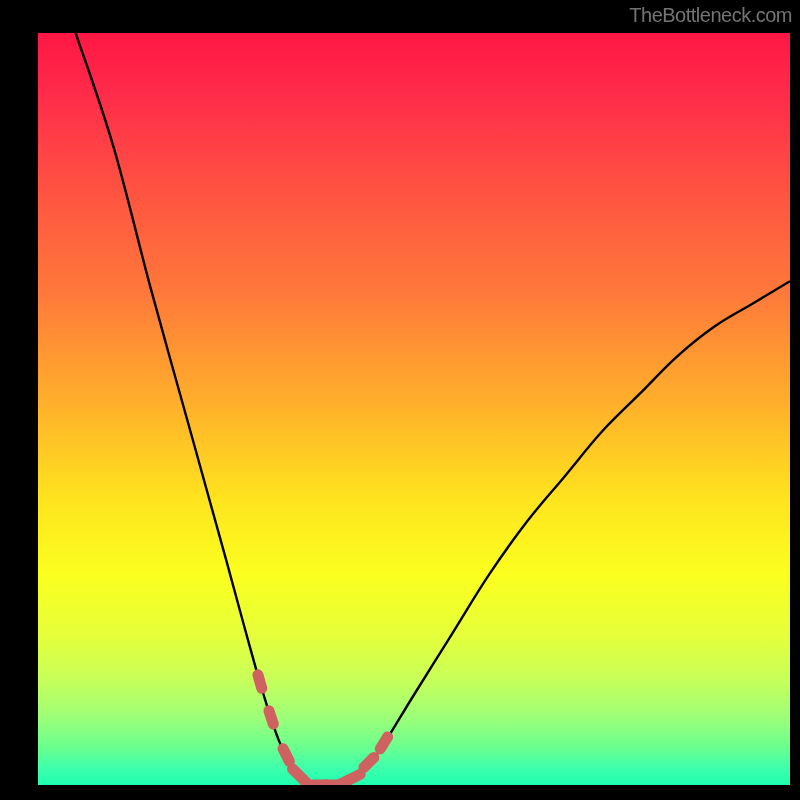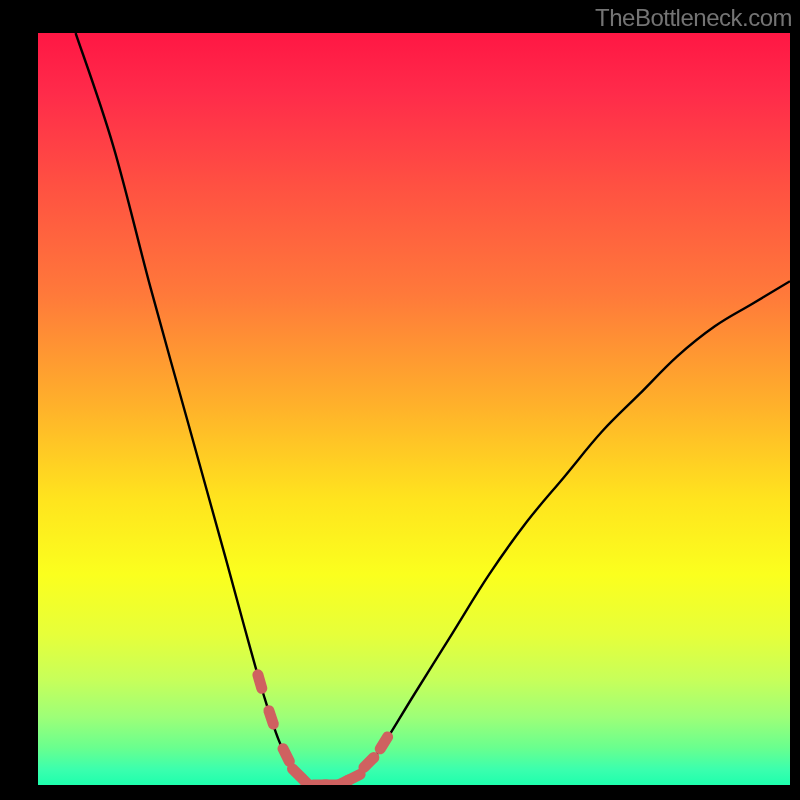--- a/index.html
+++ b/index.html
@@ -9,21 +9,21 @@
     height: 800px;
     background: #000;
     position: relative;
     font-family: Arial, Helvetica, sans-serif;
   }
   .watermark {
     position: absolute;
     top: 4px;
     right: 8px;
     color: #747474;
-    font-size: 24px;
+    font-size: 20px;
     font-weight: 500;
     letter-spacing: -0.5px;
     z-index: 10;
   }
   .plot-frame {
     position: absolute;
     left: 38px;
     top: 33px;
     width: 752px;
     height: 752px;

